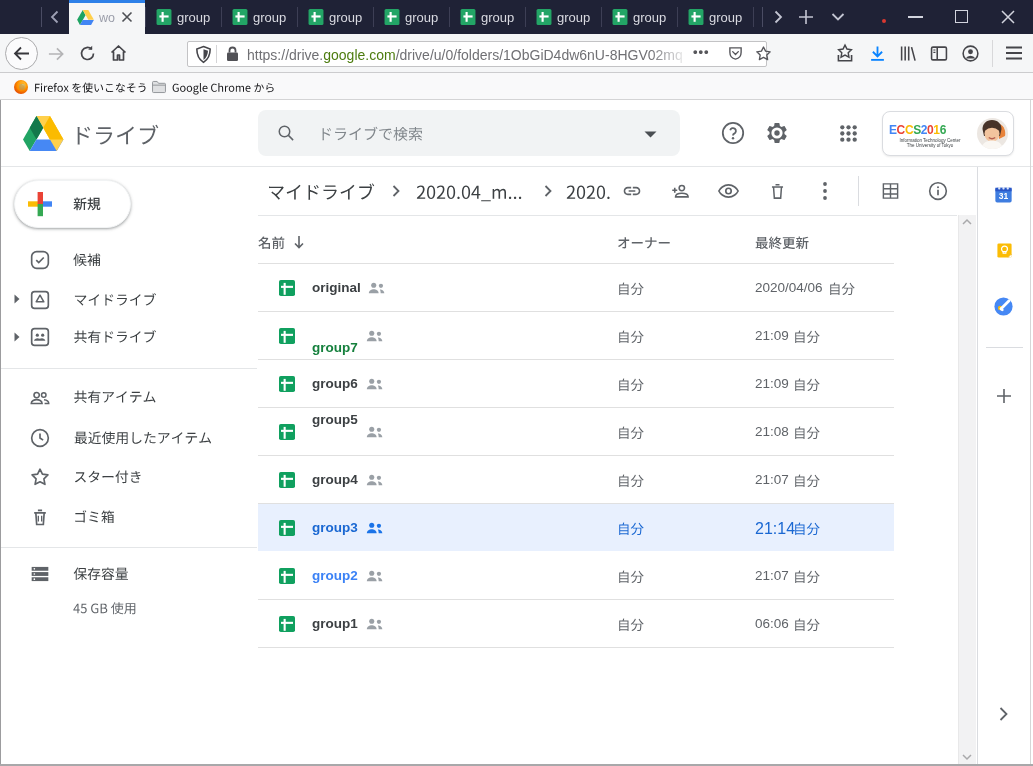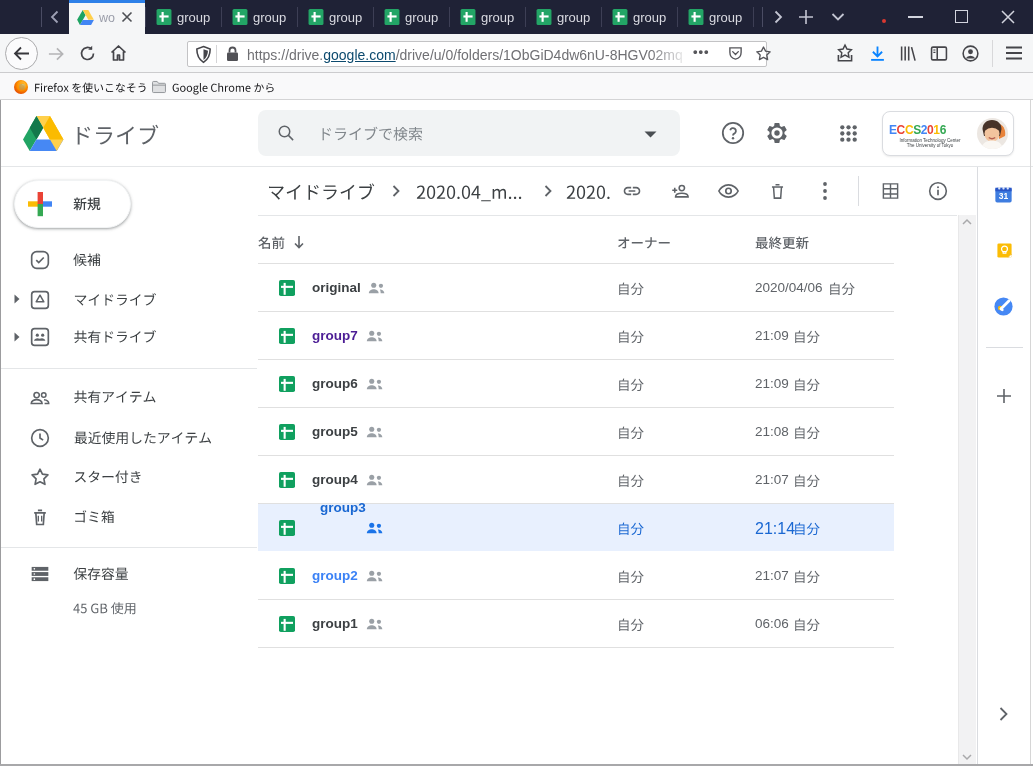--- a/index.html
+++ b/index.html
@@ -116,21 +116,21 @@
 <div class="abs" style="left:187px;top:41px;width:580px;height:26px;background:#fff;border:1px solid #c3c3c5;border-radius:2px;"></div>
 <svg class="abs" style="left:196px;top:46px" width="15" height="17" viewBox="0 0 24 28">
     <path d="M12 1L23 5c0 10-3 17-11 22C4 22 1 15 1 5z" fill="none" stroke="#45454a" stroke-width="2.6"></path>
     <path d="M12 5.2l7.4 2.7c-.4 6.6-2.6 11.6-7.4 15.3z" fill="#45454a"></path>
   </svg>
 <div class="abs" style="left:216px;top:45px;width:1px;height:18px;background:#d4d4d6;"></div>
 <svg class="abs" style="left:226px;top:46px" width="13" height="16" viewBox="0 0 13 16">
     <rect x="1" y="6.5" width="11" height="8.5" rx="1.2" fill="#515156"></rect>
     <path d="M3.5 6.5V4.5a3 3 0 0 1 6 0v2" stroke="#515156" stroke-width="1.8" fill="none"></path>
   </svg>
-<div class="lat" style="left:247px;top:47px;font-size:14px;color:#707074;">https://drive.<span style="color:#0c4a6e;text-decoration:underline;">google.com</span>/drive/u/0/folders/1ObGiD4dw6nU-8HGV02mq</div>
+<div class="lat" style="left:247px;top:47px;font-size:14px;color:#707074;">https://drive.<span style="color:#4d7c0f;">google.com</span>/drive/u/0/folders/1ObGiD4dw6nU-8HGV02mq</div>
 <div class="abs" style="left:650px;top:43px;width:46px;height:22px;background:linear-gradient(to right,rgba(255,255,255,0),#fff 85%);"></div>
 <div class="abs" style="left:694px;top:43px;width:72px;height:22px;background:#fff;"></div>
 <div class="lat" style="left:693px;top:44px;font-size:13px;letter-spacing:1px;color:#57575b;font-weight:bold;">•••</div>
 <svg class="abs" style="left:728px;top:46px" width="15" height="15" viewBox="0 0 24 24">
     <path d="M3 3h18v7c0 6-4 10-9 11C7 20 3 16 3 10z" fill="none" stroke="#55555a" stroke-width="2.2"></path>
     <path d="M7.5 9l4.5 4.5L16.5 9" stroke="#55555a" stroke-width="2.2" fill="none" stroke-linecap="round"></path>
   </svg>
 <svg class="abs" style="left:755px;top:45px" width="17" height="17" viewBox="0 0 24 24">
     <path d="M12 2.8l2.9 5.9 6.5.9-4.7 4.6 1.1 6.5L12 17.6l-5.8 3.1 1.1-6.5L2.6 9.6l6.5-.9z" fill="none" stroke="#55555a" stroke-width="1.9" stroke-linejoin="round"></path>
   </svg>
@@ -412,21 +412,21 @@
 <div class="lat" style="left:755px;top:280px;font-size:13.5px;color:#5f6368;">2020/04/06</div>
 <svg class="" style="position:absolute;left:828px;top:277.7px;" width="27" height="20" viewBox="0 -15.66 27 19.55" xmlns="http://www.w3.org/2000/svg">
     <path d="M2.9 -6.5H10.7V-5.6H2.9ZM2.9 -3.6H10.7V-2.6H2.9ZM2.9 -0.6H10.7V0.3H2.9ZM2.2 -9.5H11.5V1.0H10.5V-8.5H3.2V1.1H2.2ZM6.1 -11.4 7.3 -11.2Q7.1 -10.6 6.9 -10.0Q6.6 -9.4 6.4 -8.9L5.5 -9.1Q5.6 -9.4 5.7 -9.8Q5.9 -10.2 6.0 -10.6Q6.1 -11.0 6.1 -11.4Z M16.0 -6.2H23.8V-5.3H16.0ZM23.4 -6.2H24.5Q24.5 -6.2 24.5 -6.1Q24.5 -6.0 24.5 -5.9Q24.5 -5.8 24.4 -5.7Q24.4 -4.2 24.3 -3.1Q24.2 -2.0 24.1 -1.2Q24.0 -0.5 23.9 -0.1Q23.8 0.3 23.6 0.5Q23.4 0.8 23.1 0.9Q22.9 1.0 22.5 1.0Q22.2 1.0 21.6 1.0Q21.0 1.0 20.4 1.0Q20.4 0.7 20.3 0.5Q20.2 0.2 20.1 -0.0Q20.7 0.0 21.3 0.0Q21.9 0.0 22.1 0.0Q22.3 0.0 22.4 0.0Q22.6 -0.0 22.7 -0.1Q22.9 -0.3 23.0 -0.9Q23.1 -1.6 23.2 -2.8Q23.3 -4.0 23.4 -6.0ZM17.9 -11.1 18.9 -10.8Q18.5 -9.6 17.8 -8.6Q17.1 -7.5 16.3 -6.7Q15.5 -5.8 14.7 -5.2Q14.6 -5.3 14.4 -5.4Q14.3 -5.6 14.1 -5.7Q13.9 -5.9 13.8 -6.0Q14.7 -6.5 15.4 -7.3Q16.2 -8.1 16.8 -9.1Q17.5 -10.0 17.9 -11.1ZM22.6 -11.1Q22.9 -10.4 23.4 -9.7Q23.9 -9.0 24.4 -8.3Q25.0 -7.7 25.5 -7.1Q26.1 -6.6 26.7 -6.2Q26.6 -6.1 26.4 -5.9Q26.2 -5.8 26.1 -5.6Q25.9 -5.4 25.8 -5.3Q25.3 -5.8 24.7 -6.4Q24.1 -7.0 23.5 -7.7Q23.0 -8.4 22.5 -9.2Q22.0 -10.0 21.6 -10.7ZM18.9 -6.0H20.0Q19.9 -4.8 19.6 -3.8Q19.4 -2.7 18.9 -1.8Q18.4 -0.9 17.5 -0.1Q16.6 0.6 15.2 1.1Q15.1 1.0 15.0 0.8Q14.9 0.7 14.8 0.5Q14.6 0.4 14.5 0.3Q15.9 -0.2 16.7 -0.8Q17.5 -1.5 17.9 -2.3Q18.4 -3.2 18.6 -4.1Q18.8 -5.0 18.9 -6.0Z" fill="#5f6368"></path>
   </svg>
 <div class="abs" style="left:258px;top:311px;width:636px;height:1px;background:#e0e0e0;"></div>
 <svg class="abs" style="left:279px;top:328px" width="16" height="16" viewBox="0 0 16 16">
     <rect x="0" y="0" width="16" height="16" rx="1.8" fill="#10a05f"></rect>
     <rect x="2.0" y="5.8" width="12" height="2.1" fill="#fff"></rect>
     <rect x="4.6" y="2.9" width="2.1" height="11.9" fill="#fff"></rect>
   </svg>
-<div class="lat" style="left:312px;top:328px;font-size:13.5px;font-weight:bold;color:#4c1d95;">group7</div>
+<div class="lat" style="left:312px;top:340px;font-size:13.5px;font-weight:bold;color:#15803d;">group7</div>
 <svg class="abs" style="left:366px;top:329px" width="18" height="14" viewBox="0 0 22 16">
     <g fill="#9aa0a6">
       <circle cx="7" cy="4.6" r="3.1"></circle>
       <path d="M1 14.5c0-3.4 3.4-4.9 6-4.9s6 1.5 6 4.9z"></path>
       <circle cx="15.8" cy="5.4" r="2.6"></circle>
       <path d="M14.6 9.7c2.4.2 5.4 1.6 5.4 4.8h-4.5c0-2-.3-3.6-.9-4.8z"></path>
     </g>
   </svg>
 <svg class="" style="position:absolute;left:617px;top:325.7px;" width="27" height="20" viewBox="0 -15.66 27 19.55" xmlns="http://www.w3.org/2000/svg">
     <path d="M2.9 -6.5H10.7V-5.6H2.9ZM2.9 -3.6H10.7V-2.6H2.9ZM2.9 -0.6H10.7V0.3H2.9ZM2.2 -9.5H11.5V1.0H10.5V-8.5H3.2V1.1H2.2ZM6.1 -11.4 7.3 -11.2Q7.1 -10.6 6.9 -10.0Q6.6 -9.4 6.4 -8.9L5.5 -9.1Q5.6 -9.4 5.7 -9.8Q5.9 -10.2 6.0 -10.6Q6.1 -11.0 6.1 -11.4Z M16.0 -6.2H23.8V-5.3H16.0ZM23.4 -6.2H24.5Q24.5 -6.2 24.5 -6.1Q24.5 -6.0 24.5 -5.9Q24.5 -5.8 24.4 -5.7Q24.4 -4.2 24.3 -3.1Q24.2 -2.0 24.1 -1.2Q24.0 -0.5 23.9 -0.1Q23.8 0.3 23.6 0.5Q23.4 0.8 23.1 0.9Q22.9 1.0 22.5 1.0Q22.2 1.0 21.6 1.0Q21.0 1.0 20.4 1.0Q20.4 0.7 20.3 0.5Q20.2 0.2 20.1 -0.0Q20.7 0.0 21.3 0.0Q21.9 0.0 22.1 0.0Q22.3 0.0 22.4 0.0Q22.6 -0.0 22.7 -0.1Q22.9 -0.3 23.0 -0.9Q23.1 -1.6 23.2 -2.8Q23.3 -4.0 23.4 -6.0ZM17.9 -11.1 18.9 -10.8Q18.5 -9.6 17.8 -8.6Q17.1 -7.5 16.3 -6.7Q15.5 -5.8 14.7 -5.2Q14.6 -5.3 14.4 -5.4Q14.3 -5.6 14.1 -5.7Q13.9 -5.9 13.8 -6.0Q14.7 -6.5 15.4 -7.3Q16.2 -8.1 16.8 -9.1Q17.5 -10.0 17.9 -11.1ZM22.6 -11.1Q22.9 -10.4 23.4 -9.7Q23.9 -9.0 24.4 -8.3Q25.0 -7.7 25.5 -7.1Q26.1 -6.6 26.7 -6.2Q26.6 -6.1 26.4 -5.9Q26.2 -5.8 26.1 -5.6Q25.9 -5.4 25.8 -5.3Q25.3 -5.8 24.7 -6.4Q24.1 -7.0 23.5 -7.7Q23.0 -8.4 22.5 -9.2Q22.0 -10.0 21.6 -10.7ZM18.9 -6.0H20.0Q19.9 -4.8 19.6 -3.8Q19.4 -2.7 18.9 -1.8Q18.4 -0.9 17.5 -0.1Q16.6 0.6 15.2 1.1Q15.1 1.0 15.0 0.8Q14.9 0.7 14.8 0.5Q14.6 0.4 14.5 0.3Q15.9 -0.2 16.7 -0.8Q17.5 -1.5 17.9 -2.3Q18.4 -3.2 18.6 -4.1Q18.8 -5.0 18.9 -6.0Z" fill="#5f6368"></path>
@@ -456,21 +456,21 @@
 <div class="lat" style="left:755px;top:376px;font-size:13.5px;color:#5f6368;">21:09</div>
 <svg class="" style="position:absolute;left:793px;top:373.7px;" width="27" height="20" viewBox="0 -15.66 27 19.55" xmlns="http://www.w3.org/2000/svg">
     <path d="M2.9 -6.5H10.7V-5.6H2.9ZM2.9 -3.6H10.7V-2.6H2.9ZM2.9 -0.6H10.7V0.3H2.9ZM2.2 -9.5H11.5V1.0H10.5V-8.5H3.2V1.1H2.2ZM6.1 -11.4 7.3 -11.2Q7.1 -10.6 6.9 -10.0Q6.6 -9.4 6.4 -8.9L5.5 -9.1Q5.6 -9.4 5.7 -9.8Q5.9 -10.2 6.0 -10.6Q6.1 -11.0 6.1 -11.4Z M16.0 -6.2H23.8V-5.3H16.0ZM23.4 -6.2H24.5Q24.5 -6.2 24.5 -6.1Q24.5 -6.0 24.5 -5.9Q24.5 -5.8 24.4 -5.7Q24.4 -4.2 24.3 -3.1Q24.2 -2.0 24.1 -1.2Q24.0 -0.5 23.9 -0.1Q23.8 0.3 23.6 0.5Q23.4 0.8 23.1 0.9Q22.9 1.0 22.5 1.0Q22.2 1.0 21.6 1.0Q21.0 1.0 20.4 1.0Q20.4 0.7 20.3 0.5Q20.2 0.2 20.1 -0.0Q20.7 0.0 21.3 0.0Q21.9 0.0 22.1 0.0Q22.3 0.0 22.4 0.0Q22.6 -0.0 22.7 -0.1Q22.9 -0.3 23.0 -0.9Q23.1 -1.6 23.2 -2.8Q23.3 -4.0 23.4 -6.0ZM17.9 -11.1 18.9 -10.8Q18.5 -9.6 17.8 -8.6Q17.1 -7.5 16.3 -6.7Q15.5 -5.8 14.7 -5.2Q14.6 -5.3 14.4 -5.4Q14.3 -5.6 14.1 -5.7Q13.9 -5.9 13.8 -6.0Q14.7 -6.5 15.4 -7.3Q16.2 -8.1 16.8 -9.1Q17.5 -10.0 17.9 -11.1ZM22.6 -11.1Q22.9 -10.4 23.4 -9.7Q23.9 -9.0 24.4 -8.3Q25.0 -7.7 25.5 -7.1Q26.1 -6.6 26.7 -6.2Q26.6 -6.1 26.4 -5.9Q26.2 -5.8 26.1 -5.6Q25.9 -5.4 25.8 -5.3Q25.3 -5.8 24.7 -6.4Q24.1 -7.0 23.5 -7.7Q23.0 -8.4 22.5 -9.2Q22.0 -10.0 21.6 -10.7ZM18.9 -6.0H20.0Q19.9 -4.8 19.6 -3.8Q19.4 -2.7 18.9 -1.8Q18.4 -0.9 17.5 -0.1Q16.6 0.6 15.2 1.1Q15.1 1.0 15.0 0.8Q14.9 0.7 14.8 0.5Q14.6 0.4 14.5 0.3Q15.9 -0.2 16.7 -0.8Q17.5 -1.5 17.9 -2.3Q18.4 -3.2 18.6 -4.1Q18.8 -5.0 18.9 -6.0Z" fill="#5f6368"></path>
   </svg>
 <div class="abs" style="left:258px;top:407px;width:636px;height:1px;background:#e0e0e0;"></div>
 <svg class="abs" style="left:279px;top:424px" width="16" height="16" viewBox="0 0 16 16">
     <rect x="0" y="0" width="16" height="16" rx="1.8" fill="#10a05f"></rect>
     <rect x="2.0" y="5.8" width="12" height="2.1" fill="#fff"></rect>
     <rect x="4.6" y="2.9" width="2.1" height="11.9" fill="#fff"></rect>
   </svg>
-<div class="lat" style="left:312px;top:424px;font-size:13.5px;font-weight:bold;color:#3c4043;">group5</div>
+<div class="lat" style="left:312px;top:412px;font-size:13.5px;font-weight:bold;color:#3c4043;">group5</div>
 <svg class="abs" style="left:366px;top:425px" width="18" height="14" viewBox="0 0 22 16">
     <g fill="#9aa0a6">
       <circle cx="7" cy="4.6" r="3.1"></circle>
       <path d="M1 14.5c0-3.4 3.4-4.9 6-4.9s6 1.5 6 4.9z"></path>
       <circle cx="15.8" cy="5.4" r="2.6"></circle>
       <path d="M14.6 9.7c2.4.2 5.4 1.6 5.4 4.8h-4.5c0-2-.3-3.6-.9-4.8z"></path>
     </g>
   </svg>
 <svg class="" style="position:absolute;left:617px;top:421.7px;" width="27" height="20" viewBox="0 -15.66 27 19.55" xmlns="http://www.w3.org/2000/svg">
     <path d="M2.9 -6.5H10.7V-5.6H2.9ZM2.9 -3.6H10.7V-2.6H2.9ZM2.9 -0.6H10.7V0.3H2.9ZM2.2 -9.5H11.5V1.0H10.5V-8.5H3.2V1.1H2.2ZM6.1 -11.4 7.3 -11.2Q7.1 -10.6 6.9 -10.0Q6.6 -9.4 6.4 -8.9L5.5 -9.1Q5.6 -9.4 5.7 -9.8Q5.9 -10.2 6.0 -10.6Q6.1 -11.0 6.1 -11.4Z M16.0 -6.2H23.8V-5.3H16.0ZM23.4 -6.2H24.5Q24.5 -6.2 24.5 -6.1Q24.5 -6.0 24.5 -5.9Q24.5 -5.8 24.4 -5.7Q24.4 -4.2 24.3 -3.1Q24.2 -2.0 24.1 -1.2Q24.0 -0.5 23.9 -0.1Q23.8 0.3 23.6 0.5Q23.4 0.8 23.1 0.9Q22.9 1.0 22.5 1.0Q22.2 1.0 21.6 1.0Q21.0 1.0 20.4 1.0Q20.4 0.7 20.3 0.5Q20.2 0.2 20.1 -0.0Q20.7 0.0 21.3 0.0Q21.9 0.0 22.1 0.0Q22.3 0.0 22.4 0.0Q22.6 -0.0 22.7 -0.1Q22.9 -0.3 23.0 -0.9Q23.1 -1.6 23.2 -2.8Q23.3 -4.0 23.4 -6.0ZM17.9 -11.1 18.9 -10.8Q18.5 -9.6 17.8 -8.6Q17.1 -7.5 16.3 -6.7Q15.5 -5.8 14.7 -5.2Q14.6 -5.3 14.4 -5.4Q14.3 -5.6 14.1 -5.7Q13.9 -5.9 13.8 -6.0Q14.7 -6.5 15.4 -7.3Q16.2 -8.1 16.8 -9.1Q17.5 -10.0 17.9 -11.1ZM22.6 -11.1Q22.9 -10.4 23.4 -9.7Q23.9 -9.0 24.4 -8.3Q25.0 -7.7 25.5 -7.1Q26.1 -6.6 26.7 -6.2Q26.6 -6.1 26.4 -5.9Q26.2 -5.8 26.1 -5.6Q25.9 -5.4 25.8 -5.3Q25.3 -5.8 24.7 -6.4Q24.1 -7.0 23.5 -7.7Q23.0 -8.4 22.5 -9.2Q22.0 -10.0 21.6 -10.7ZM18.9 -6.0H20.0Q19.9 -4.8 19.6 -3.8Q19.4 -2.7 18.9 -1.8Q18.4 -0.9 17.5 -0.1Q16.6 0.6 15.2 1.1Q15.1 1.0 15.0 0.8Q14.9 0.7 14.8 0.5Q14.6 0.4 14.5 0.3Q15.9 -0.2 16.7 -0.8Q17.5 -1.5 17.9 -2.3Q18.4 -3.2 18.6 -4.1Q18.8 -5.0 18.9 -6.0Z" fill="#5f6368"></path>
@@ -500,21 +500,21 @@
 <div class="lat" style="left:755px;top:472px;font-size:13.5px;color:#5f6368;">21:07</div>
 <svg class="" style="position:absolute;left:793px;top:469.7px;" width="27" height="20" viewBox="0 -15.66 27 19.55" xmlns="http://www.w3.org/2000/svg">
     <path d="M2.9 -6.5H10.7V-5.6H2.9ZM2.9 -3.6H10.7V-2.6H2.9ZM2.9 -0.6H10.7V0.3H2.9ZM2.2 -9.5H11.5V1.0H10.5V-8.5H3.2V1.1H2.2ZM6.1 -11.4 7.3 -11.2Q7.1 -10.6 6.9 -10.0Q6.6 -9.4 6.4 -8.9L5.5 -9.1Q5.6 -9.4 5.7 -9.8Q5.9 -10.2 6.0 -10.6Q6.1 -11.0 6.1 -11.4Z M16.0 -6.2H23.8V-5.3H16.0ZM23.4 -6.2H24.5Q24.5 -6.2 24.5 -6.1Q24.5 -6.0 24.5 -5.9Q24.5 -5.8 24.4 -5.7Q24.4 -4.2 24.3 -3.1Q24.2 -2.0 24.1 -1.2Q24.0 -0.5 23.9 -0.1Q23.8 0.3 23.6 0.5Q23.4 0.8 23.1 0.9Q22.9 1.0 22.5 1.0Q22.2 1.0 21.6 1.0Q21.0 1.0 20.4 1.0Q20.4 0.7 20.3 0.5Q20.2 0.2 20.1 -0.0Q20.7 0.0 21.3 0.0Q21.9 0.0 22.1 0.0Q22.3 0.0 22.4 0.0Q22.6 -0.0 22.7 -0.1Q22.9 -0.3 23.0 -0.9Q23.1 -1.6 23.2 -2.8Q23.3 -4.0 23.4 -6.0ZM17.9 -11.1 18.9 -10.8Q18.5 -9.6 17.8 -8.6Q17.1 -7.5 16.3 -6.7Q15.5 -5.8 14.7 -5.2Q14.6 -5.3 14.4 -5.4Q14.3 -5.6 14.1 -5.7Q13.9 -5.9 13.8 -6.0Q14.7 -6.5 15.4 -7.3Q16.2 -8.1 16.8 -9.1Q17.5 -10.0 17.9 -11.1ZM22.6 -11.1Q22.9 -10.4 23.4 -9.7Q23.9 -9.0 24.4 -8.3Q25.0 -7.7 25.5 -7.1Q26.1 -6.6 26.7 -6.2Q26.6 -6.1 26.4 -5.9Q26.2 -5.8 26.1 -5.6Q25.9 -5.4 25.8 -5.3Q25.3 -5.8 24.7 -6.4Q24.1 -7.0 23.5 -7.7Q23.0 -8.4 22.5 -9.2Q22.0 -10.0 21.6 -10.7ZM18.9 -6.0H20.0Q19.9 -4.8 19.6 -3.8Q19.4 -2.7 18.9 -1.8Q18.4 -0.9 17.5 -0.1Q16.6 0.6 15.2 1.1Q15.1 1.0 15.0 0.8Q14.9 0.7 14.8 0.5Q14.6 0.4 14.5 0.3Q15.9 -0.2 16.7 -0.8Q17.5 -1.5 17.9 -2.3Q18.4 -3.2 18.6 -4.1Q18.8 -5.0 18.9 -6.0Z" fill="#5f6368"></path>
   </svg>
 <div class="abs" style="left:258px;top:503px;width:636px;height:1px;background:#e0e0e0;"></div>
 <svg class="abs" style="left:279px;top:520px" width="16" height="16" viewBox="0 0 16 16">
     <rect x="0" y="0" width="16" height="16" rx="1.8" fill="#10a05f"></rect>
     <rect x="2.0" y="5.8" width="12" height="2.1" fill="#fff"></rect>
     <rect x="4.6" y="2.9" width="2.1" height="11.9" fill="#fff"></rect>
   </svg>
-<div class="lat" style="left:312px;top:500px;font-size:13.5px;font-weight:bold;color:#1967d2;margin-left:8px;">group3</div>
+<div class="lat" style="left:312px;top:520px;font-size:13.5px;font-weight:bold;color:#1967d2;">group3</div>
 <svg class="abs" style="left:366px;top:521px" width="18" height="14" viewBox="0 0 22 16">
     <g fill="#1a73e8">
       <circle cx="7" cy="4.6" r="3.1"></circle>
       <path d="M1 14.5c0-3.4 3.4-4.9 6-4.9s6 1.5 6 4.9z"></path>
       <circle cx="15.8" cy="5.4" r="2.6"></circle>
       <path d="M14.6 9.7c2.4.2 5.4 1.6 5.4 4.8h-4.5c0-2-.3-3.6-.9-4.8z"></path>
     </g>
   </svg>
 <svg class="" style="position:absolute;left:617px;top:517.7px;" width="27" height="20" viewBox="0 -15.66 27 19.55" xmlns="http://www.w3.org/2000/svg">
     <path d="M2.9 -6.5H10.7V-5.6H2.9ZM2.9 -3.6H10.7V-2.6H2.9ZM2.9 -0.6H10.7V0.3H2.9ZM2.2 -9.5H11.5V1.0H10.5V-8.5H3.2V1.1H2.2ZM6.1 -11.4 7.3 -11.2Q7.1 -10.6 6.9 -10.0Q6.6 -9.4 6.4 -8.9L5.5 -9.1Q5.6 -9.4 5.7 -9.8Q5.9 -10.2 6.0 -10.6Q6.1 -11.0 6.1 -11.4Z M16.0 -6.2H23.8V-5.3H16.0ZM23.4 -6.2H24.5Q24.5 -6.2 24.5 -6.1Q24.5 -6.0 24.5 -5.9Q24.5 -5.8 24.4 -5.7Q24.4 -4.2 24.3 -3.1Q24.2 -2.0 24.1 -1.2Q24.0 -0.5 23.9 -0.1Q23.8 0.3 23.6 0.5Q23.4 0.8 23.1 0.9Q22.9 1.0 22.5 1.0Q22.2 1.0 21.6 1.0Q21.0 1.0 20.4 1.0Q20.4 0.7 20.3 0.5Q20.2 0.2 20.1 -0.0Q20.7 0.0 21.3 0.0Q21.9 0.0 22.1 0.0Q22.3 0.0 22.4 0.0Q22.6 -0.0 22.7 -0.1Q22.9 -0.3 23.0 -0.9Q23.1 -1.6 23.2 -2.8Q23.3 -4.0 23.4 -6.0ZM17.9 -11.1 18.9 -10.8Q18.5 -9.6 17.8 -8.6Q17.1 -7.5 16.3 -6.7Q15.5 -5.8 14.7 -5.2Q14.6 -5.3 14.4 -5.4Q14.3 -5.6 14.1 -5.7Q13.9 -5.9 13.8 -6.0Q14.7 -6.5 15.4 -7.3Q16.2 -8.1 16.8 -9.1Q17.5 -10.0 17.9 -11.1ZM22.6 -11.1Q22.9 -10.4 23.4 -9.7Q23.9 -9.0 24.4 -8.3Q25.0 -7.7 25.5 -7.1Q26.1 -6.6 26.7 -6.2Q26.6 -6.1 26.4 -5.9Q26.2 -5.8 26.1 -5.6Q25.9 -5.4 25.8 -5.3Q25.3 -5.8 24.7 -6.4Q24.1 -7.0 23.5 -7.7Q23.0 -8.4 22.5 -9.2Q22.0 -10.0 21.6 -10.7ZM18.9 -6.0H20.0Q19.9 -4.8 19.6 -3.8Q19.4 -2.7 18.9 -1.8Q18.4 -0.9 17.5 -0.1Q16.6 0.6 15.2 1.1Q15.1 1.0 15.0 0.8Q14.9 0.7 14.8 0.5Q14.6 0.4 14.5 0.3Q15.9 -0.2 16.7 -0.8Q17.5 -1.5 17.9 -2.3Q18.4 -3.2 18.6 -4.1Q18.8 -5.0 18.9 -6.0Z" fill="#1967d2"></path>

